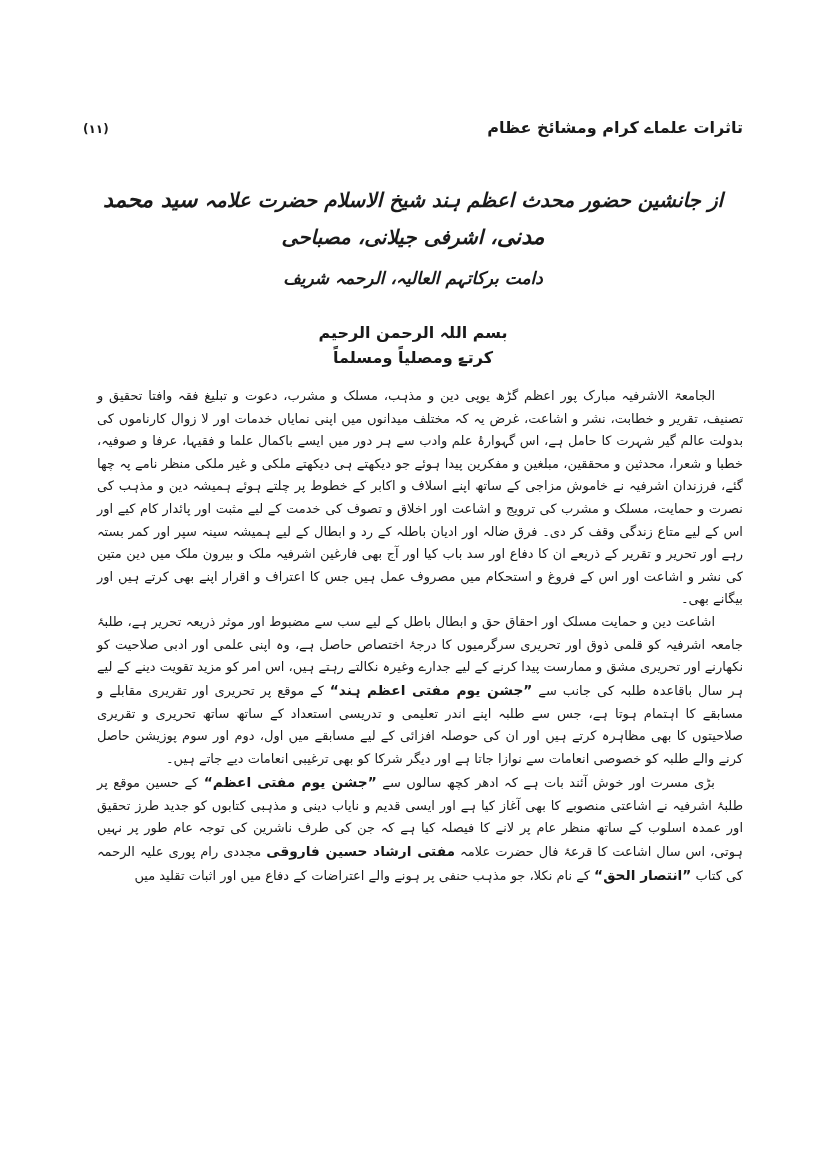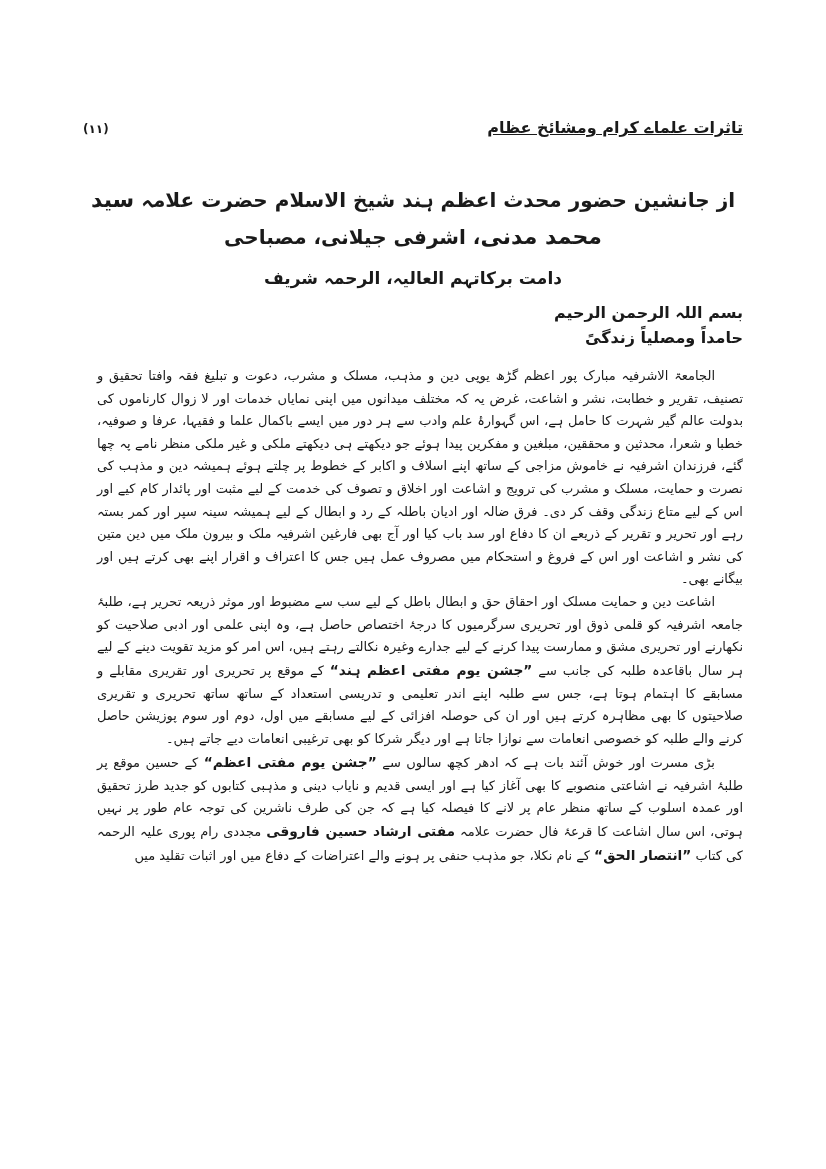--- a/index.html
+++ b/index.html
@@ -20,43 +20,45 @@
   }
   
   .header-line {
     display: flex;
     justify-content: space-between;
     align-items: baseline;
     font-weight: 700;
     font-size: 16px;
     margin-bottom: 44px;
   }
-  .header-title { letter-spacing: 0; text-decoration: underline; }
+  .header-title { letter-spacing: 0; }
   .header-pagenum { font-size: 12px; }
   
   .byline {
     text-align: center;
-    margin-bottom: 12px;
+    margin-bottom: 32px;
+    font-style: italic;
   }
   .byline-line1 {
     font-size: 20px;
     font-weight: 600;
     line-height: 1.7;
   }
   .byline-line1 .author-bold {
     font-weight: 800;
     font-size: 22px;
   }
   .byline-line2 {
     font-size: 17px;
     font-weight: 600;
     margin-top: 12px;
   }
   
   .bismillah-block {
+    text-align: center;
     margin-bottom: 14px;
   }
   .bismillah { font-size: 16px; font-weight: 700; line-height: 1.6; }
   .hamd { font-size: 16px; font-weight: 700; line-height: 1.6; }
   
   .body-text {
     font-size: 13px;
     line-height: 1.74;
     text-align: justify;
     text-justify: inter-word;
@@ -83,21 +85,21 @@
 
   <div class="byline">
     <div class="byline-line1">
       <span>از جانشین حضور محدث اعظم ہند شیخ الاسلام حضرت علامہ </span><span class="author-bold">سید محمد مدنی</span><span>، اشرفی جیلانی، مصباحی</span>
     </div>
     <div class="byline-line2">دامت برکاتہم العالیہ، الرحمہ شریف</div>
   </div>
 
   <div class="bismillah-block">
     <div class="bismillah">بسم اللہ الرحمن الرحیم</div>
-    <div class="hamd">حامداً ومصلیاً زندگیً</div>
+    <div class="hamd">کرتےً ومصلیاً ومسلماً</div>
   </div>
 
   <div class="body-text">
       <p class="para"><span>الجامعۃ الاشرفیہ مبارک پور اعظم گڑھ یوپی دین و مذہب، مسلک و مشرب، دعوت و تبلیغ فقہ وافتا تحقیق و تصنیف، تقریر و خطابت، نشر و اشاعت، غرض یہ کہ مختلف میدانوں میں اپنی نمایاں خدمات اور لا زوال کارناموں کی بدولت عالم گیر شہرت کا حامل ہے، اس گہوارۂ علم وادب سے ہر دور میں ایسے باکمال علما و فقیہا، عرفا و صوفیہ، خطبا و شعرا، محدثین و محققین، مبلغین و مفکرین پیدا ہوئے جو دیکھتے ہی دیکھتے ملکی و غیر ملکی منظر نامے پہ چھا گئے، فرزندان اشرفیہ نے خاموش مزاجی کے ساتھ اپنے اسلاف و اکابر کے خطوط پر چلتے ہوئے ہمیشہ دین و مذہب کی نصرت و حمایت، مسلک و مشرب کی ترویج و اشاعت اور اخلاق و تصوف کی خدمت کے لیے مثبت اور پائدار کام کیے اور اس کے لیے متاع زندگی وقف کر دی۔ فرق ضالہ اور ادیان باطلہ کے رد و ابطال کے لیے ہمیشہ سینہ سپر اور کمر بستہ رہے اور تحریر و تقریر کے ذریعے ان کا دفاع اور سد باب کیا اور آج بھی فارغین اشرفیہ ملک و بیرون ملک میں دین متین کی نشر و اشاعت اور اس کے فروغ و استحکام میں مصروف عمل ہیں جس کا اعتراف و اقرار اپنے بھی کرتے ہیں اور بیگانے بھی۔</span></p>
       <p class="para"><span>اشاعت دین و حمایت مسلک اور احقاق حق و ابطال باطل کے لیے سب سے مضبوط اور موثر ذریعہ تحریر ہے، طلبۂ جامعہ اشرفیہ کو قلمی ذوق اور تحریری سرگرمیوں کا درجۂ اختصاص حاصل ہے، وہ اپنی علمی اور ادبی صلاحیت کو نکھارنے اور تحریری مشق و ممارست پیدا کرنے کے لیے جدارے وغیرہ نکالتے رہتے ہیں، اس امر کو مزید تقویت دینے کے لیے ہر سال باقاعدہ طلبہ کی جانب سے </span><span class="bold-run">”جشن یوم مفتی اعظم ہند“</span><span> کے موقع پر تحریری اور تقریری مقابلے و مسابقے کا اہتمام ہوتا ہے، جس سے طلبہ اپنے اندر تعلیمی و تدریسی استعداد کے ساتھ ساتھ تحریری و تقریری صلاحیتوں کا بھی مظاہرہ کرتے ہیں اور ان کی حوصلہ افزائی کے لیے مسابقے میں اول، دوم اور سوم پوزیشن حاصل کرنے والے طلبہ کو خصوصی انعامات سے نوازا جاتا ہے اور دیگر شرکا کو بھی ترغیبی انعامات دیے جاتے ہیں۔</span></p>
       <p class="para"><span>بڑی مسرت اور خوش آئند بات ہے کہ ادھر کچھ سالوں سے </span><span class="bold-run">”جشن یوم مفتی اعظم“</span><span> کے حسین موقع پر طلبۂ اشرفیہ نے اشاعتی منصوبے کا بھی آغاز کیا ہے اور ایسی قدیم و نایاب دینی و مذہبی کتابوں کو جدید طرز تحقیق اور عمدہ اسلوب کے ساتھ منظر عام پر لانے کا فیصلہ کیا ہے کہ جن کی طرف ناشرین کی توجہ عام طور پر نہیں ہوتی، اس سال اشاعت کا قرعۂ فال حضرت علامہ </span><span class="bold-run">مفتی ارشاد حسین فاروقی</span><span> مجددی رام پوری علیہ الرحمہ کی کتاب </span><span class="bold-run">”انتصار الحق“</span><span> کے نام نکلا، جو مذہب حنفی پر ہونے والے اعتراضات کے دفاع میں اور اثبات تقلید میں</span></p>
     </div>
 
 </div>
 

